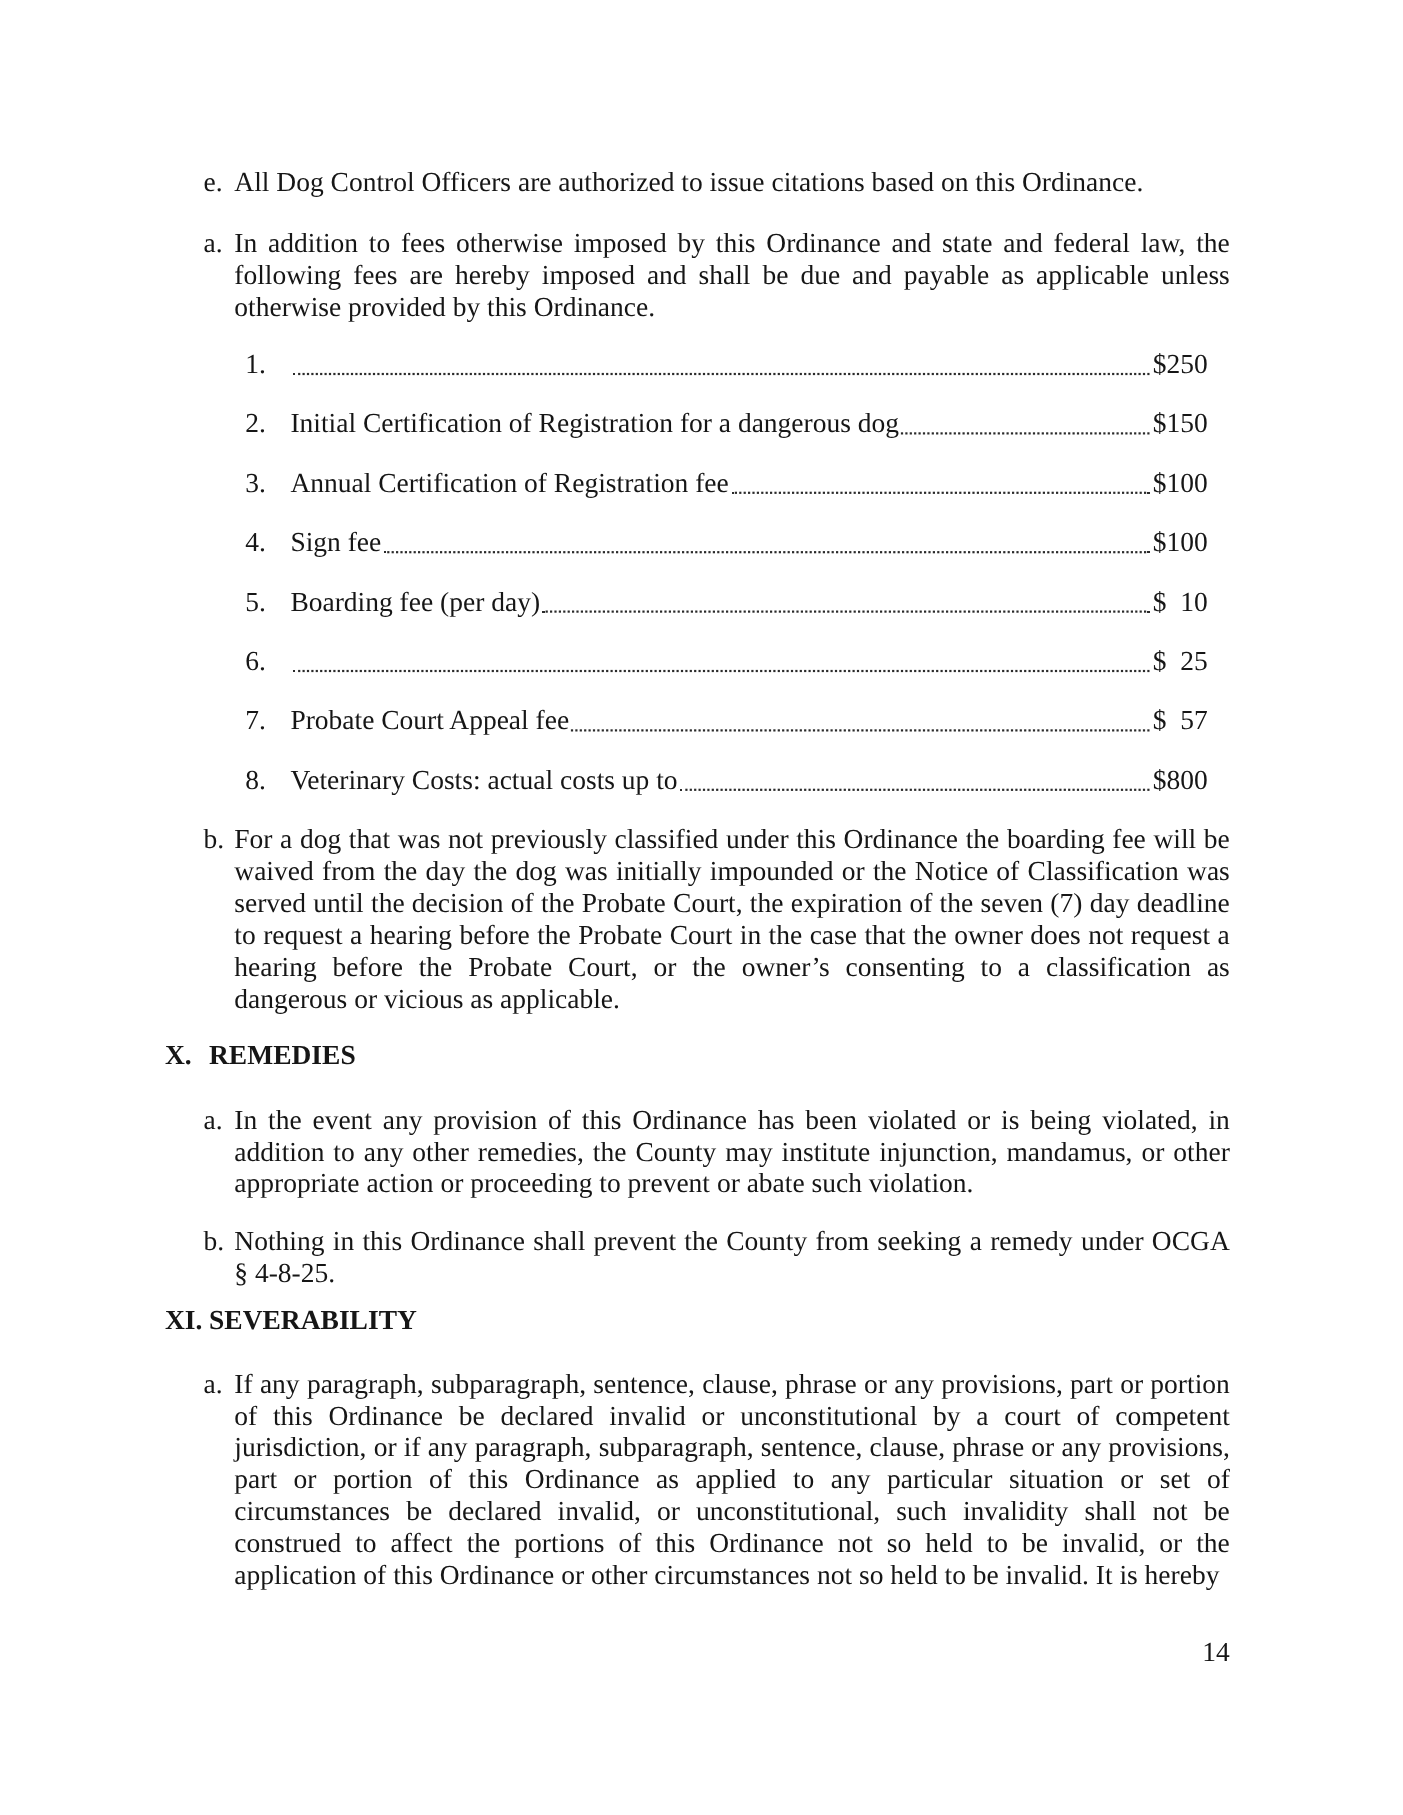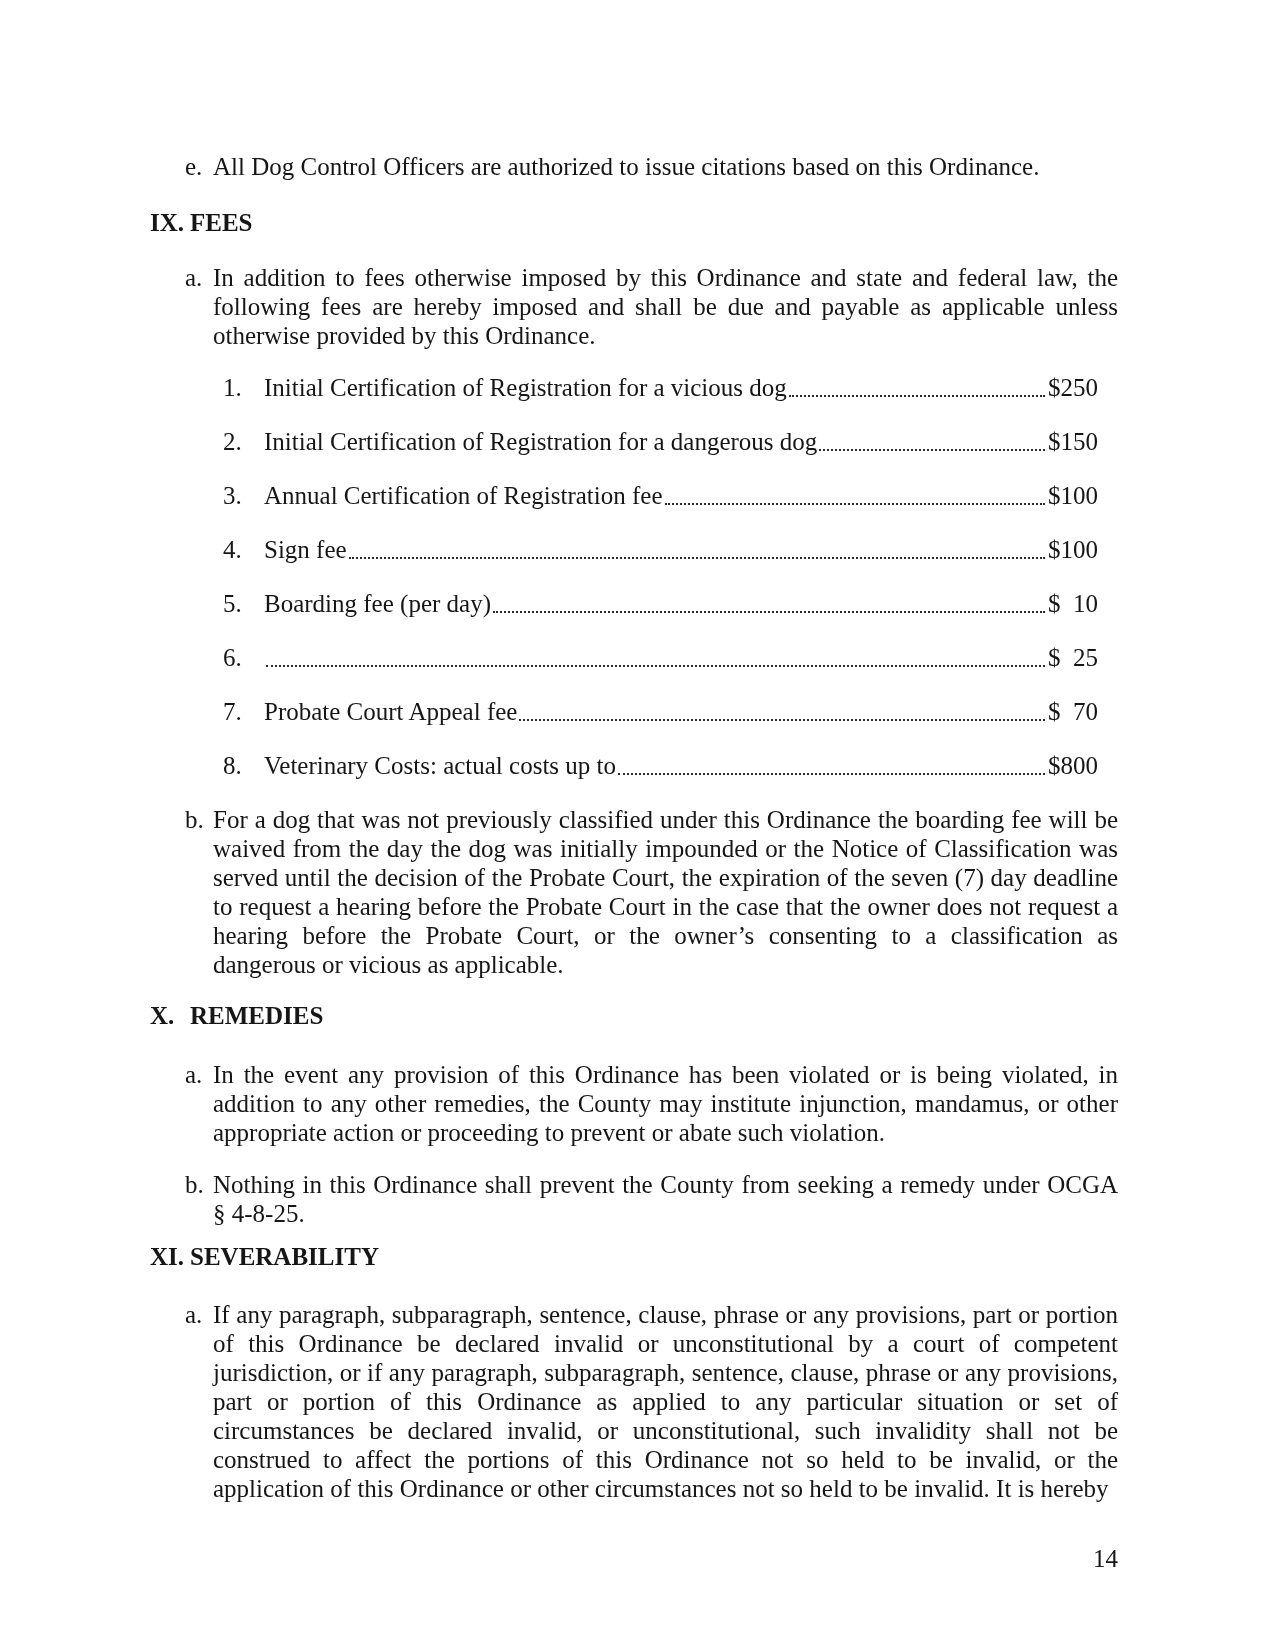--- a/index.html
+++ b/index.html
@@ -86,34 +86,29 @@
 </head>
 <body>
 
 <div class="page">
 
   <div class="para">
     <span class="marker">e.</span>
     <div class="ptext">All Dog Control Officers are authorized to issue citations based on this Ordinance.</div>
   </div>
 
-  <div class="heading" id="sec-fees-heading">
-    <span class="hnum">IX.</span>
-    <span class="htitle">FEES</span>
-  </div>
 
   <div class="para" id="fees-para-a">
     <span class="marker">a.</span>
     <div class="ptext">In addition to fees otherwise imposed by this Ordinance and state and federal law, the following fees are hereby imposed and shall be due and payable as applicable unless otherwise provided by this Ordinance.</div>
   </div>
 
   <div class="fee-list">
     <div class="fee-row">
       <span class="fee-num">1.</span>
-      <span class="fee-label">Initial Certification of Registration for a vicious dog</span>
       <span class="leader"></span>
       <span class="fee-amount">
           <span>$</span>
           <span>250</span>
         </span>
     </div>
     <div class="fee-row">
       <span class="fee-num">2.</span>
       <span class="fee-label">Initial Certification of Registration for a dangerous dog</span>
       <span class="leader"></span>
@@ -156,21 +151,21 @@
           <span>$</span>
           <span>25</span>
         </span>
     </div>
     <div class="fee-row">
       <span class="fee-num">7.</span>
       <span class="fee-label">Probate Court Appeal fee</span>
       <span class="leader"></span>
       <span class="fee-amount">
           <span>$</span>
-          <span>70</span>
+          <span>57</span>
         </span>
     </div>
     <div class="fee-row">
       <span class="fee-num">8.</span>
       <span class="fee-label">Veterinary Costs: actual costs up to</span>
       <span class="leader"></span>
       <span class="fee-amount">
           <span>$</span>
           <span>800</span>
         </span>

